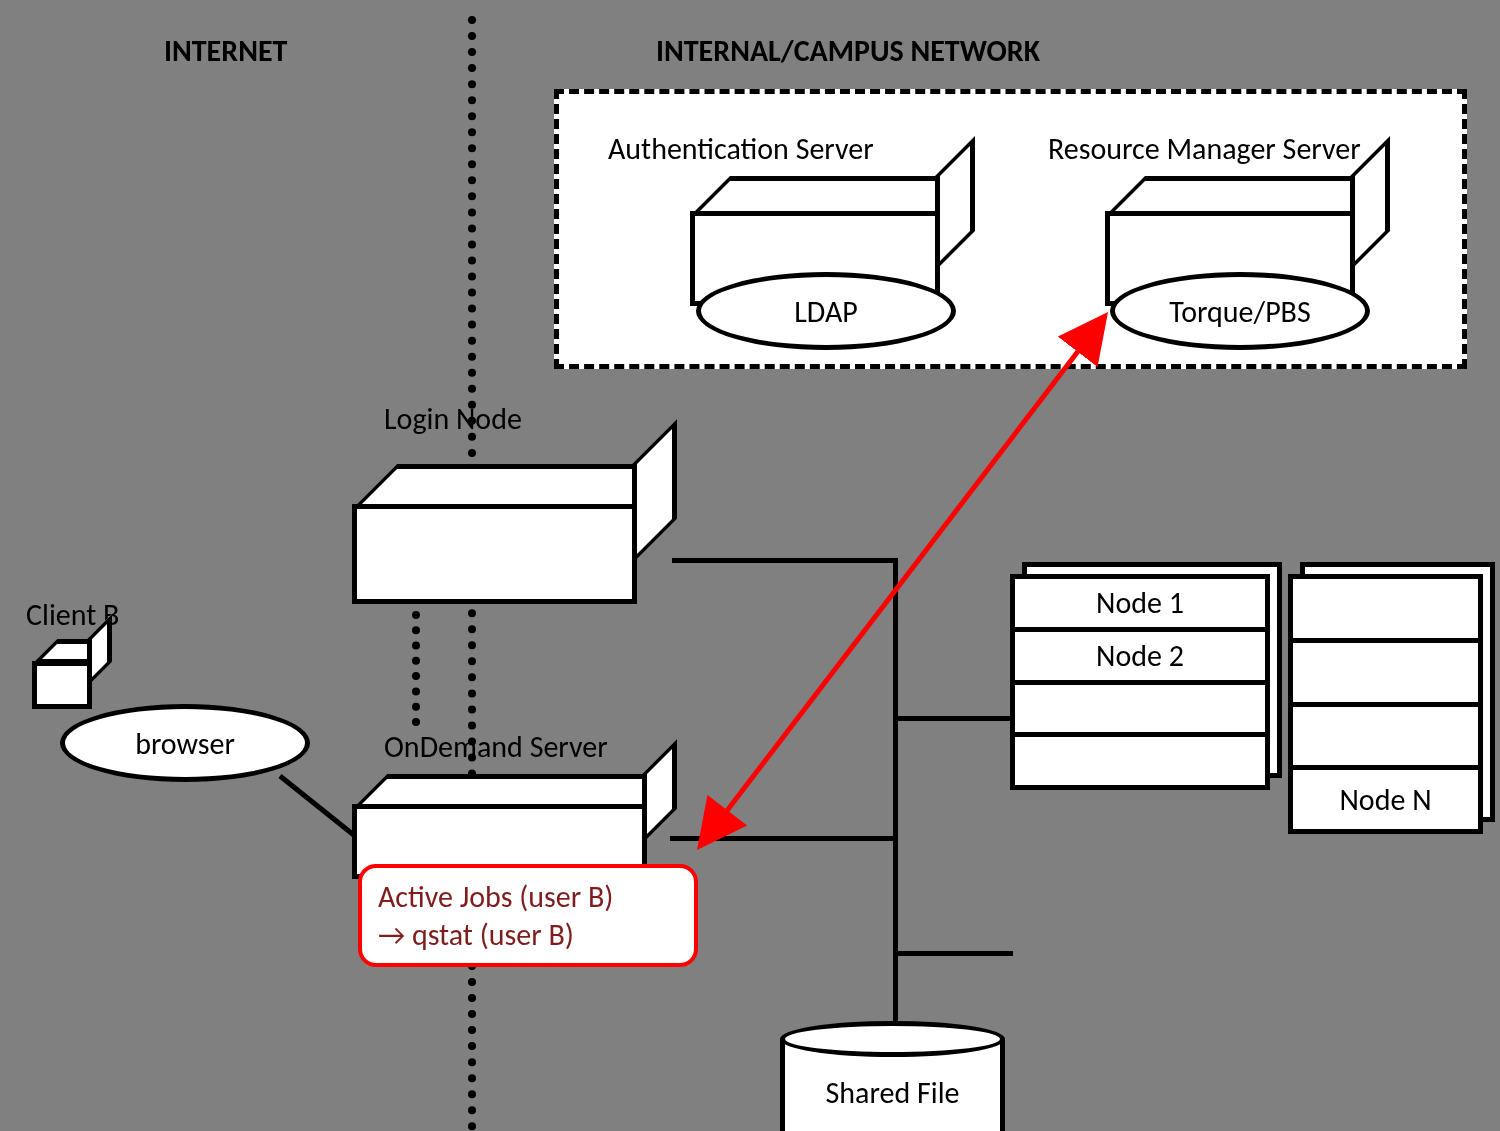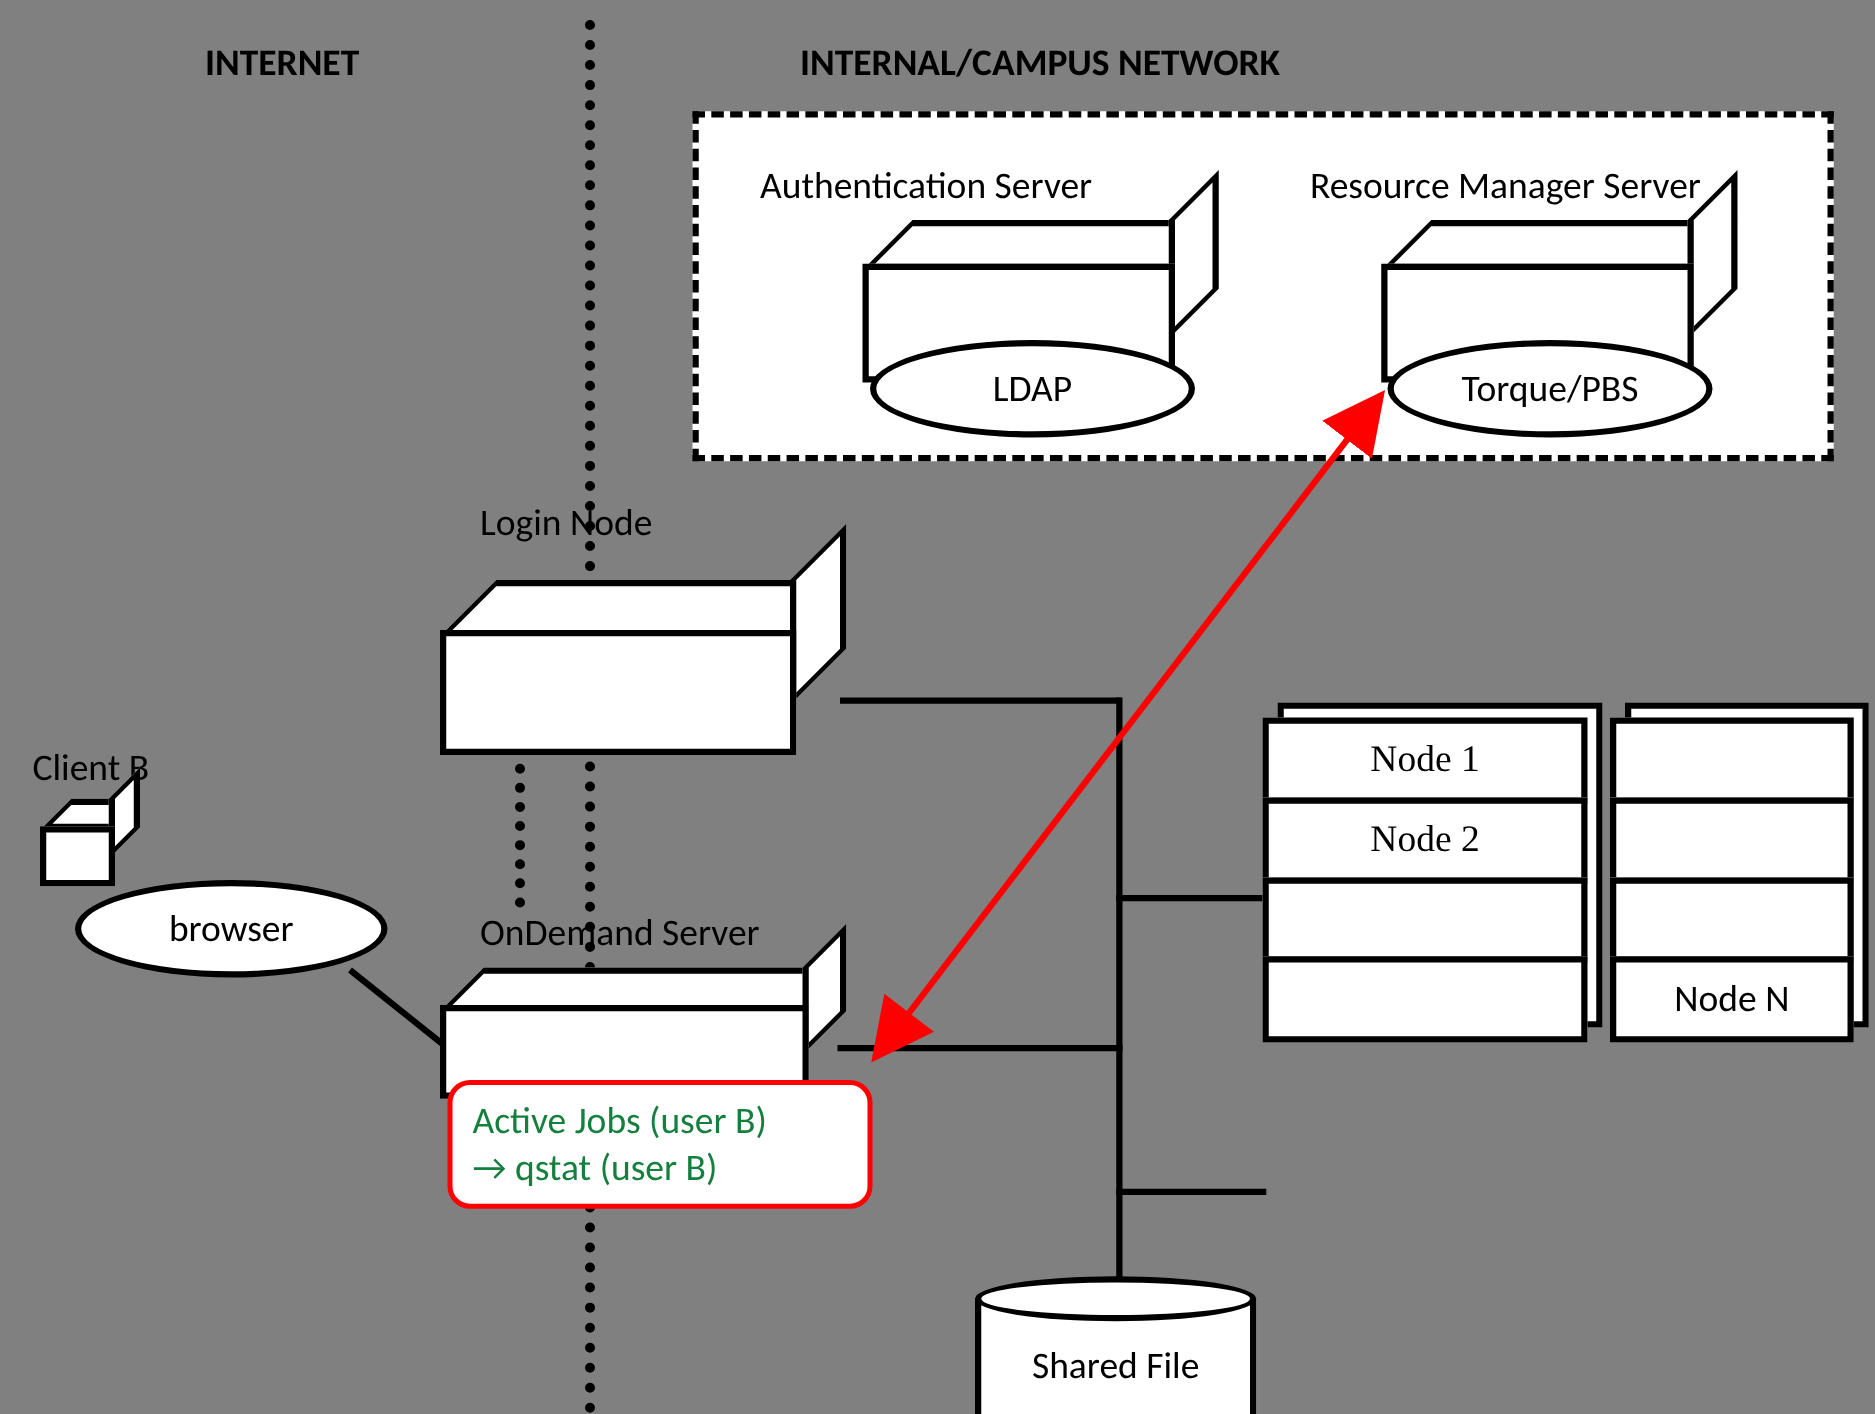--- a/index.html
+++ b/index.html
@@ -15,21 +15,21 @@
   .infra{position:absolute;left:554px;top:73px;width:913px;height:280px;border:5px dashed #000;background:#fff;box-sizing:border-box;}
   .infra-title-mask{position:absolute;left:570px;top:60px;width:315px;height:40px;background:#fff;font-size:30px;color:#000;padding-left:10px;}
   
   .server3d{position:absolute;}
   .server3d .front{position:absolute;left:0;bottom:0;background:#fff;border:5px solid #000;box-sizing:border-box;}
   .server3d .top{position:absolute;background:#fff;border:5px solid #000;box-sizing:border-box;transform:skewX(-45deg);transform-origin:bottom left;}
   .server3d .side{position:absolute;background:#fff;border:5px solid #000;box-sizing:border-box;transform:skewY(-45deg);transform-origin:top left;}
   
   .ellipse{position:absolute;background:#fff;border:5px solid #000;border-radius:50%;box-sizing:border-box;display:flex;align-items:center;justify-content:center;font-size:30px;}
   
-  .callout{position:absolute;background:#fff;border:4px solid #f00;border-radius:18px;box-sizing:border-box;color:#15803d;font-size:30px;padding:10px 16px;line-height:1.25;}
+  .callout{position:absolute;background:#fff;border:4px solid #f00;border-radius:18px;box-sizing:border-box;color:#7f1d1d;font-size:30px;padding:10px 16px;line-height:1.25;}
   
   .db{position:absolute;}
   .db .body{position:absolute;left:0;top:18px;right:0;bottom:18px;background:#fff;border-left:5px solid #000;border-right:5px solid #000;}
   .db .topcap{position:absolute;left:0;top:0;right:0;height:36px;background:#fff;border:5px solid #000;border-radius:50%;box-sizing:border-box;}
   .db .text{position:absolute;left:0;right:0;top:55px;text-align:center;font-size:30px;line-height:1.15;}
   
   .stack{position:absolute;}
   .stack .shadow{position:absolute;border:5px solid #000;background:#fff;box-sizing:border-box;top:-12px;left:12px;width:100%;height:100%;}
   .stack .col{position:absolute;top:0;left:0;width:100%;height:100%;display:flex;flex-direction:column;}
   .stack .cell{flex:1;border:5px solid #000;background:#fff;margin-top:-5px;display:flex;align-items:center;justify-content:center;font-size:30px;box-sizing:border-box;}
@@ -39,21 +39,21 @@
   .line-v{position:absolute;width:5px;background:#000;}
   
   .arrow-svg{position:absolute;left:0;top:0;pointer-events:none;}
 </style>
 </head>
 <body>
 
 <div class="stage">
 
   <div class="hdr" style="left:164px;top:16px;">INTERNET</div>
-  <div class="hdr" style="left:640px;top:16px;text-align:right;">INTERNAL/CAMPUS NETWORK</div>
+  <div class="hdr" style="left:656px;top:16px;text-align:right;">INTERNAL/CAMPUS NETWORK</div>
 
   <div class="vline"></div>
 
   <div class="infra"></div>
 
   <div class="lbl" style="left:608px;top:114px;">Authentication Server</div>
 
   <div class="server3d" style="left:690px;top:160px;width:280px;height:130px;">
     <div class="top" style="left:0;top:0;width:245px;height:40px;"></div>
     <div class="side" style="left:245px;top:0;width:40px;height:95px;"></div>
@@ -98,21 +98,21 @@
     <line x1="280" y1="760" x2="355" y2="820" stroke="#000" stroke-width="5"></line>
   </svg>
 
   <div class="line-h" style="left:672px;top:542px;width:225px;"></div>
   <div class="line-h" style="left:670px;top:820px;width:228px;"></div>
   <div class="line-v" style="left:893px;top:542px;height:508px;"></div>
   <div class="line-h" style="left:893px;top:700px;width:120px;"></div>
   <div class="line-h" style="left:893px;top:935px;width:120px;"></div>
   <div class="line-v" style="left:893px;top:1045px;height:20px;"></div>
 
-  <div class="stack" style="left:1010px;top:558px;width:260px;height:260px;font-family:Liberation Serif, serif;">
+  <div class="stack" style="left:1010px;top:558px;width:260px;height:216px;">
     <div class="shadow"></div>
     <div class="col">
       <div class="cell">Node 1</div>
       <div class="cell">Node 2</div>
       <div class="cell"></div>
       <div class="cell"></div>
     </div>
   </div>
   <div class="stack" style="left:1288px;top:558px;width:195px;height:260px;">
     <div class="shadow"></div>

